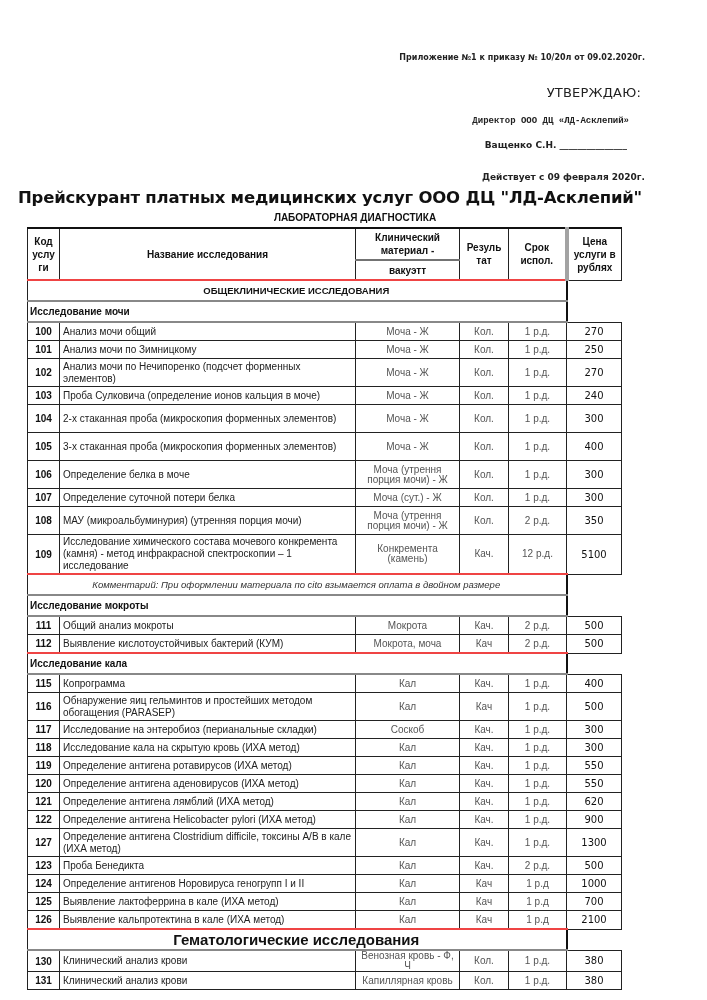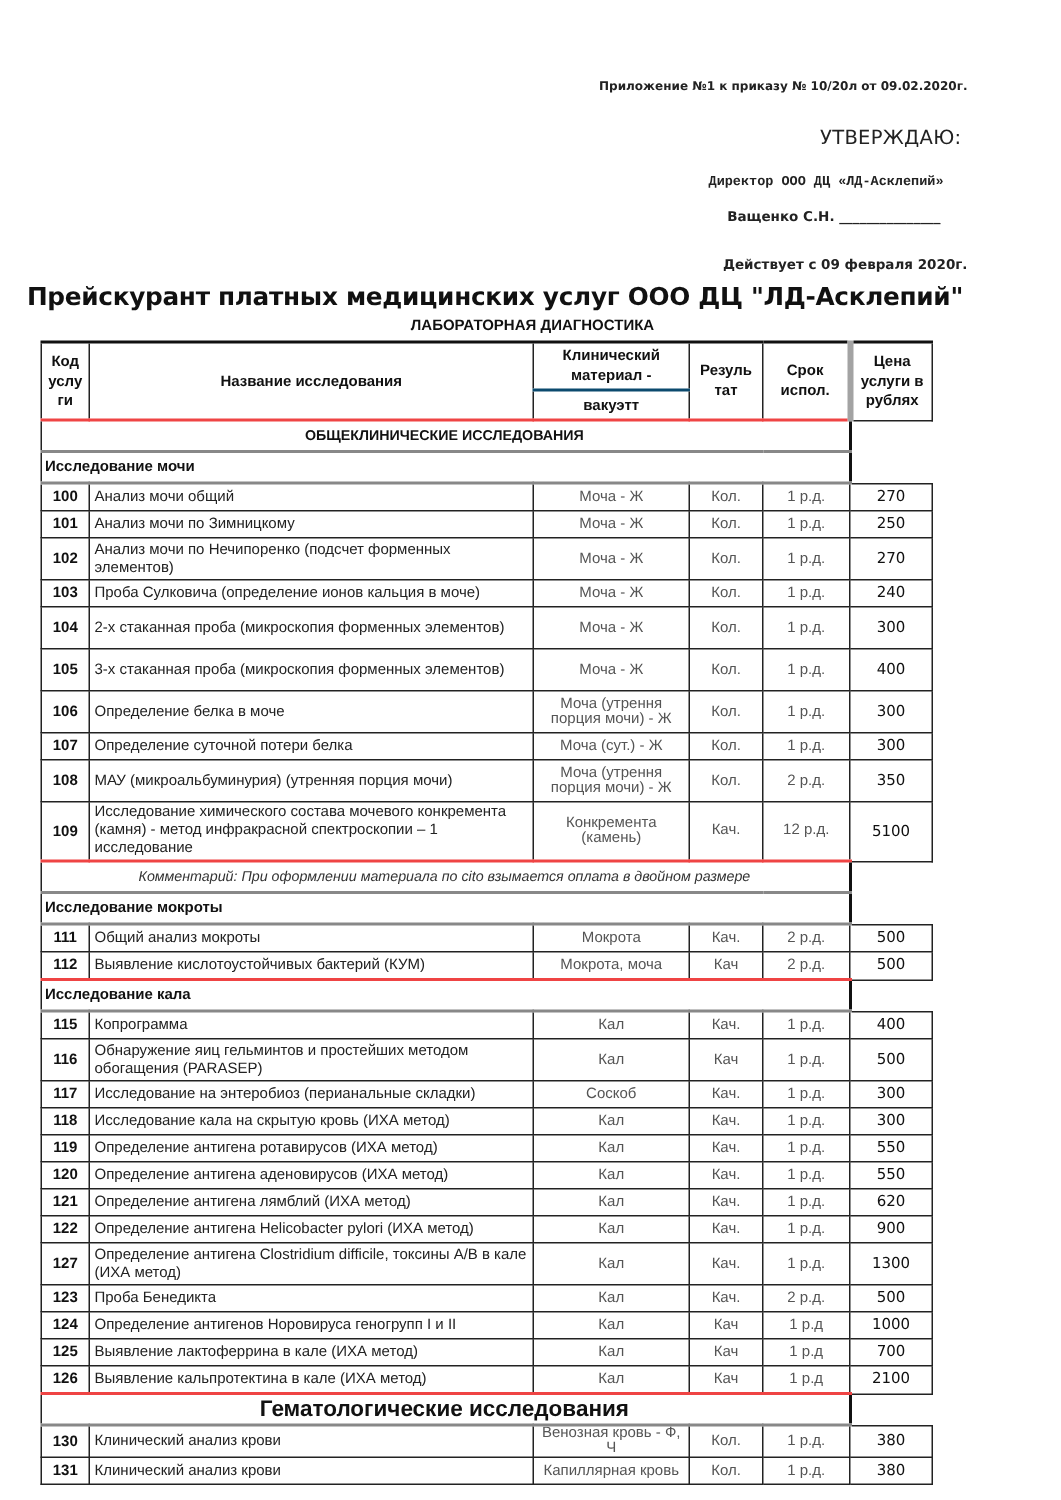--- a/index.html
+++ b/index.html
@@ -57,21 +57,21 @@
       <col class="c2">
       <col class="c3">
       <col class="c4">
       <col class="c5">
       <col class="c6">
     </colgroup>
   <thead>
     <tr class="h1">
       <th rowspan="2" style="height:50px">Код услу ги</th>
       <th rowspan="2">Название исследования</th>
-      <th style="height:30px;border-bottom:2px solid #0c4a6e">Клинический материал -</th>
+      <th style="height:30px;border-bottom:2px solid #737373">Клинический материал -</th>
       <th rowspan="2">Резуль тат</th>
       <th rowspan="2">Срок испол.</th>
       <th rowspan="2" style="border-left:4px solid #a3a3a3">Цена услуги в рублях</th>
     </tr>
     <tr>
       <th style="height:18px">вакуэтт</th>
     </tr>
   </thead>
   <tbody id="tbody">
     <tr class="sec center">

